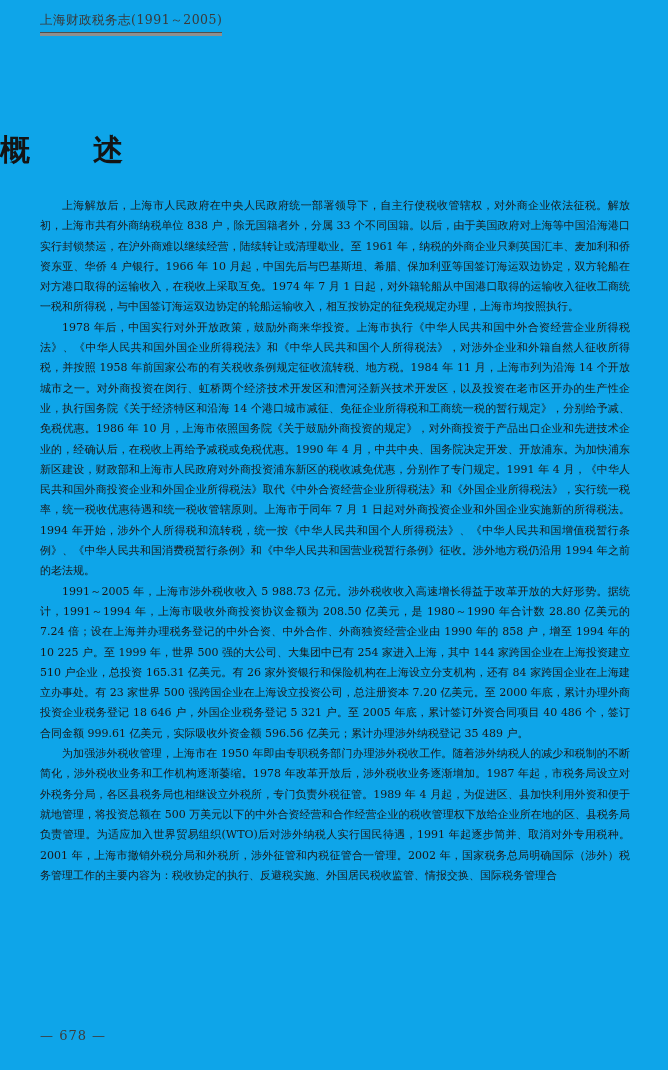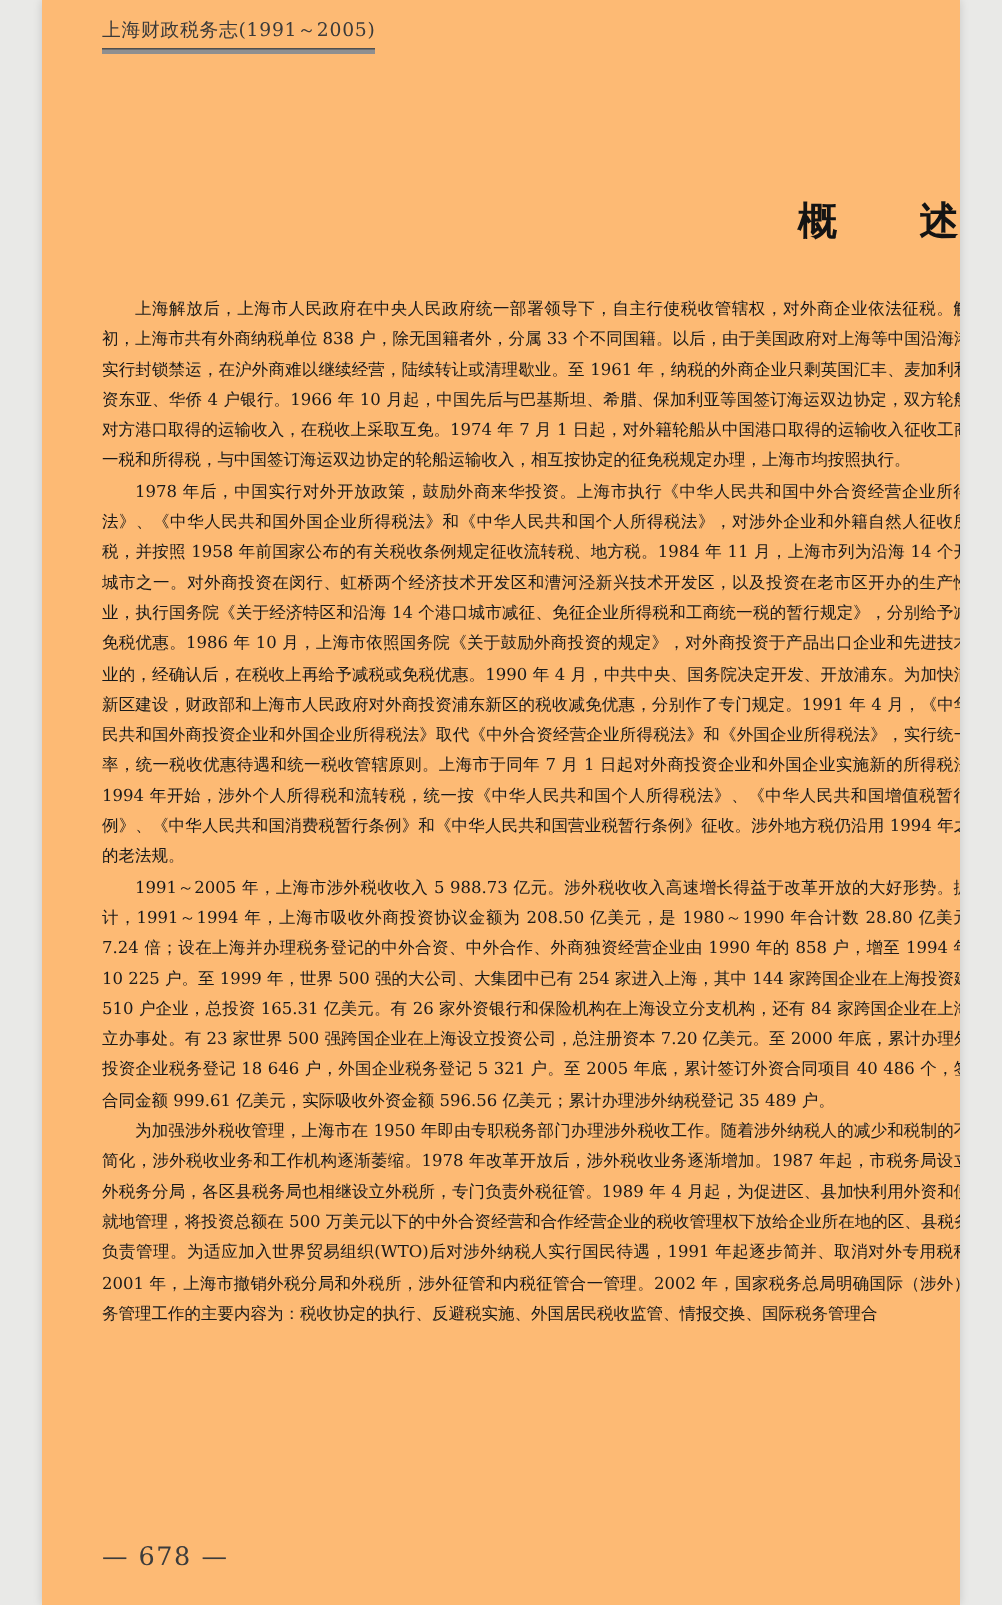--- a/index.html
+++ b/index.html
@@ -2,24 +2,24 @@
 <html lang="zh"><head>
 <meta charset="utf-8">
 <style>
   html, body {
     margin: 0;
     padding: 0;
     background: #e9e9e7;
   }
   .page {
     position: relative;
-    width: 612px;
+    width: 668px;
     height: 1070px;
     margin: 0 auto;
-    background: #fdba74;
+    background: #0ea5e9;
     overflow: hidden;
     font-family: "DejaVu Serif", "Liberation Serif", serif;
     box-shadow: 0 0 6px rgba(0,0,0,0.15);
     text-decoration: underline;
   }
   .running-header {
     position: absolute;
     top: 12px;
     left: 40px;
     width: fit-content;
@@ -36,22 +36,22 @@
     background: #8f8f8f;
     border-top: 1px solid #4f4f4f;
     margin-top: 3px;
   }
   .chapter-title {
     position: absolute;
     top: 130px;
     left: 0;
     width: 100%;
     margin: 0;
-    text-align: right;
-    font-size: 26px;
+    text-align: left;
+    font-size: 30px;
     font-weight: bold;
     color: #141414;
     letter-spacing: 1px;
   }
   .body-text {
     position: absolute;
     top: 196px;
     left: 40px;
     width: 590px;
     font-size: 11px;
@@ -61,21 +61,21 @@
     text-justify: inter-ideograph;
   }
   .body-text p {
     margin: 0;
     text-indent: 2em;
   }
   .page-footer {
     position: absolute;
     left: 40px;
     top: 1028px;
-    font-size: 17px;
+    font-size: 13px;
     color: #3c3c3c;
     letter-spacing: 1px;
     white-space: nowrap;
   }
 </style>
 </head>
 <body>
 
 <div class="page">
 

